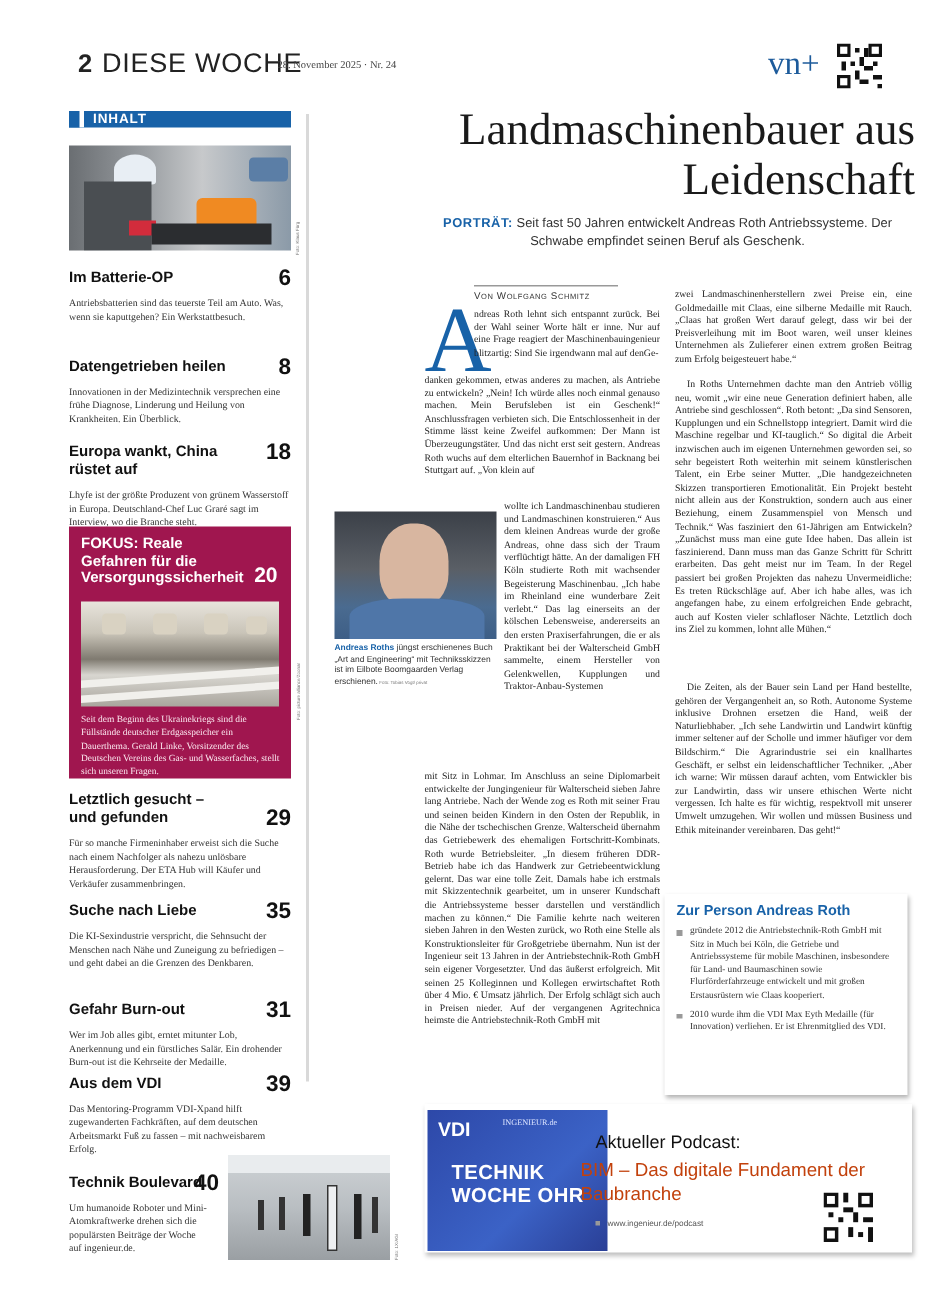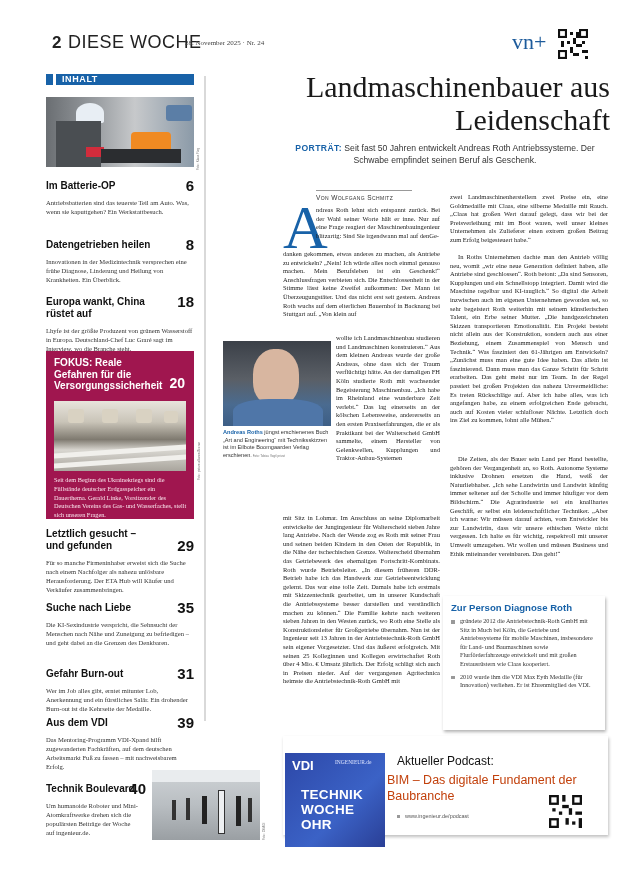--- a/index.html
+++ b/index.html
@@ -50,21 +50,21 @@
 #caption b{color:#1862a8}
 
 
 #person-box{left:443px;top:596px;width:162px;height:134px;background:#fff;box-shadow:1px 2px 3px rgba(0,0,0,0.3);padding:6px 8px}
 #person-box h4{font:bold 9.6px "Liberation Sans",sans-serif;color:#1862a8;margin-bottom:4px}
 #person-box li{list-style:none;position:relative;padding-left:9px;font:6.2px "Liberation Serif",serif;color:#333;line-height:8.6px;margin-bottom:4px}
 #person-box li:before{content:"";position:absolute;left:0;top:3px;width:3.5px;height:3.5px;background:#999}
 
 
 #podcast{left:283px;top:736px;width:325px;height:99px;background:#fff;box-shadow:1px 2px 3px rgba(0,0,0,0.25)}
-#pc-left{position:absolute;left:2px;top:17px;width:100px;height:94px;background:linear-gradient(135deg,#2d48a8,#3b62c6 60%,#2a3f96);overflow:hidden}
+#pc-left{position:absolute;left:2px;top:4px;width:120px;height:94px;background:linear-gradient(135deg,#2d48a8,#3b62c6 60%,#2a3f96);overflow:hidden}
 #pc-vdi{position:absolute;left:7px;top:5px;font:bold 13px "Liberation Sans",sans-serif;color:#fff}
 #pc-ing{position:absolute;left:50px;top:6px;font:5.5px "Liberation Serif",serif;color:#dbe3ff}
 #pc-big{position:absolute;left:16px;top:34px;font:bold 13.5px "Liberation Sans",sans-serif;color:#fff;line-height:15px;letter-spacing:0.3px}
 #pc-head{position:absolute;left:114px;top:18px;font:12px "Liberation Sans",sans-serif;color:#111}
 #pc-title{position:absolute;left:104px;top:36px;font:12.5px "Liberation Sans",sans-serif;color:#c2410c;line-height:16px;width:200px}
 #pc-url{position:absolute;left:114px;top:77px;font:5.5px "Liberation Sans",sans-serif;color:#555}
 #pc-url:before{content:"";display:inline-block;width:3px;height:3px;background:#999;margin-right:5px;vertical-align:middle}
 #pc-qr{position:absolute;left:266px;top:59px;width:33px;height:33px}
 
 #robots{left:152px;top:770px;width:108px;height:70px;background:linear-gradient(180deg,#cfd3d6 0%,#b9bec2 50%,#9a9fa3 100%)}
@@ -195,21 +195,21 @@
   <div style="position:absolute;left:30px;top:8px;width:46px;height:56px;border-radius:45% 45% 40% 40%;background:#d8b6a0"></div>
   <div style="position:absolute;left:10px;top:58px;width:90px;height:30px;border-radius:40% 40% 0 0;background:#4f76a8"></div>
 </div>
 <div class="abs" id="caption"><b>Andreas Roths</b><span> jüngst erschienenes Buch „Art and Engineering“ mit Techniksskizzen ist im Eilbote Boomgaarden Verlag erschienen.</span><span style="font-size:3px;color:#777"> Foto: Tobias Vogt/ privat</span></div>
 
 <div class="col" style="left:450px;top:193px;width:158px;height:60px;overflow:hidden">zwei Landmaschinenherstellern zwei Preise ein, eine Goldmedaille mit Claas, eine silberne Medaille mit Rauch. „Claas hat großen Wert darauf gelegt, dass wir bei der Preisverleihung mit im Boot waren, weil unser kleines Unternehmen als Zulieferer einen extrem großen Beitrag zum Erfolg beigesteuert habe.“</div>
 <div class="col" style="left:450px;top:253px;width:158px;height:201px;overflow:hidden;text-indent:8px">In Roths Unternehmen dachte man den Antrieb völlig neu, womit „wir eine neue Generation definiert haben, alle Antriebe sind geschlossen“. Roth betont: „Da sind Sensoren, Kupplungen und ein Schnellstopp integriert. Damit wird die Maschine regelbar und KI-tauglich.“ So digital die Arbeit inzwischen auch im eigenen Unternehmen geworden sei, so sehr begeistert Roth weiterhin mit seinem künstlerischen Talent, ein Erbe seiner Mutter. „Die handgezeichneten Skizzen transportieren Emotionalität. Ein Projekt besteht nicht allein aus der Konstruktion, sondern auch aus einer Beziehung, einem Zusammenspiel von Mensch und Technik.“ Was fasziniert den 61-Jährigen am Entwickeln? „Zunächst muss man eine gute Idee haben. Das allein ist faszinierend. Dann muss man das Ganze Schritt für Schritt erarbeiten. Das geht meist nur im Team. In der Regel passiert bei großen Projekten das nahezu Unvermeidliche: Es treten Rückschläge auf. Aber ich habe alles, was ich angefangen habe, zu einem erfolgreichen Ende gebracht, auch auf Kosten vieler schlafloser Nächte. Letztlich doch ins Ziel zu kommen, lohnt alle Mühen.“</div>
 <div class="col" style="left:450px;top:455px;width:158px;height:130px;overflow:hidden;text-indent:8px">Die Zeiten, als der Bauer sein Land per Hand bestellte, gehören der Vergangenheit an, so Roth. Autonome Systeme inklusive Drohnen ersetzen die Hand, weiß der Naturliebhaber. „Ich sehe Landwirtin und Landwirt künftig immer seltener auf der Scholle und immer häufiger vor dem Bildschirm.“ Die Agrarindustrie sei ein knallhartes Geschäft, er selbst ein leidenschaftlicher Techniker. „Aber ich warne: Wir müssen darauf achten, vom Entwickler bis zur Landwirtin, dass wir unsere ethischen Werte nicht vergessen. Ich halte es für wichtig, respektvoll mit unserer Umwelt umzugehen. Wir wollen und müssen Business und Ethik miteinander vereinbaren. Das geht!“</div>
 
 <div class="abs" id="person-box">
-  <h4>Zur Person Diagnose Roth</h4>
+  <h4>Zur Person Andreas Roth</h4>
   <ul>
     <li>gründete 2012 die Antriebstechnik-Roth GmbH mit Sitz in Much bei Köln, die Getriebe und Antriebssysteme für mobile Maschinen, insbesondere für Land- und Baumaschinen sowie Flurförderfahrzeuge entwickelt und mit großen Erstausrüstern wie Claas kooperiert.</li>
     <li>2010 wurde ihm die VDI Max Eyth Medaille (für Innovation) verliehen. Er ist Ehrenmitglied des VDI.</li>
   </ul>
 </div>
 
 <div class="abs" id="podcast">
   <div id="pc-left">
     <div id="pc-vdi">VDI</div>
     <div id="pc-ing">INGENIEUR.de</div>

